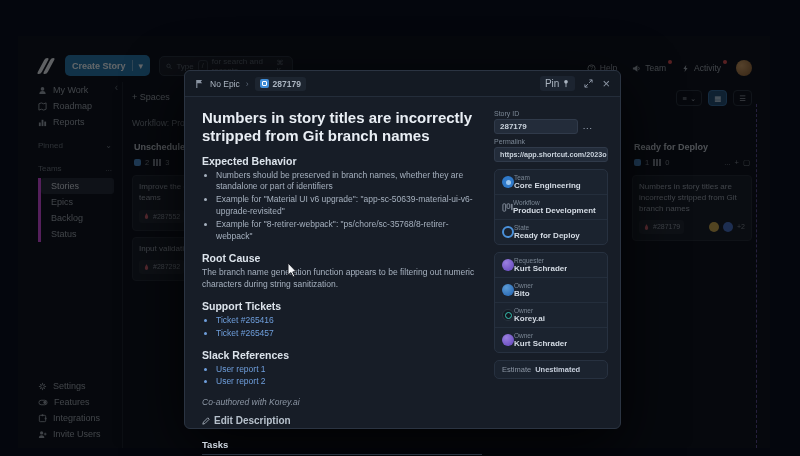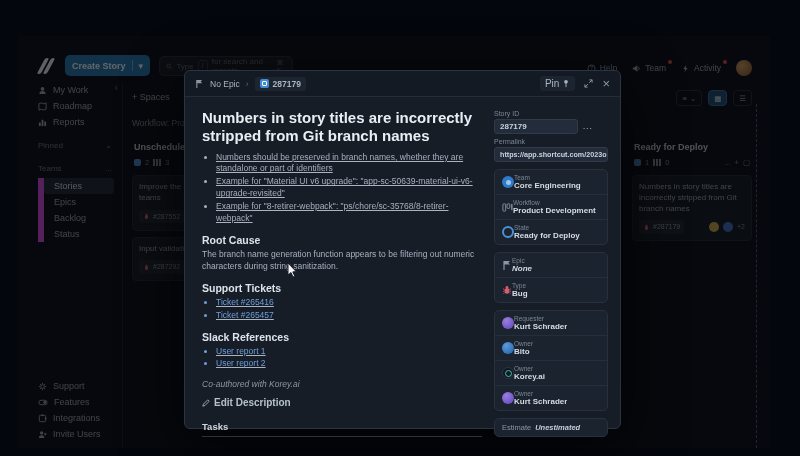--- a/index.html
+++ b/index.html
@@ -35,21 +35,21 @@
   .tb-avatar { width:16px; height:16px; border-radius:50%;
     background:radial-gradient(circle at 35% 35%, #d09a5b, #8a5a2b); }
 
   .sidenav { position:absolute; left:0; top:46px; width:105px; bottom:0;
     border-right:1px solid #1b2331; font-size:9px; color:#97a1af; }
   .snav-collapse { position:absolute; right:4px; top:0; color:#5d6878; font-size:10px; }
   .snav-item { display:flex; align-items:center; gap:6px; padding:3px 0 3px 20px; }
   .snav-item svg { flex:0 0 auto; }
   .snav-label-row { display:flex; align-items:center; justify-content:space-between;
     padding:3px 10px 3px 20px; color:#6a7584; font-size:8px; margin-top:8px; }
-  .team-group { margin-left:20px; margin-top:2px; border-left:6px solid #d946ef; }
+  .team-group { margin-left:20px; margin-top:2px; border-left:3px solid #d946ef; }
   .team-link { padding:3px 0 3px 10px; }
   .team-link.selected { background:#222b3c; border-radius:3px; color:#ccd4df;
     margin-right:8px; }
   .snav-bottom { position:absolute; left:0; bottom:6px; width:100%; }
 
   .board { position:absolute; left:106px; top:46px; right:0; bottom:0; }
   .spaces-tab { position:absolute; left:8px; top:10px; font-size:9px; color:#9aa4b2; }
   .wf-label { position:absolute; left:8px; top:36px; font-size:8.5px; color:#7a8494; }
   .col { position:absolute; width:120px; }
   .col-unscheduled { left:8px; top:56px; }
@@ -101,21 +101,21 @@
   .pin-chip { display:flex; align-items:center; gap:3px; font-size:10px;
     color:#aab4c0; background:#1c2430; border-radius:3px; padding:2px 5px; }
   .hicon { color:#8b95a3; display:flex; align-items:center; }
   .close-x { font-size:13px; line-height:10px; color:#8b95a3; }
 
   .m-body { flex:1; display:flex; min-height:0; }
   .m-main { width:307px; padding:10px 10px 8px 17px; }
   .m-title { font-size:15px; font-weight:bold; color:#e9eef4; line-height:1.22;
     margin:2px 0 6px; }
   .sec-h { font-size:10.5px; font-weight:bold; color:#dce3eb; margin:9px 0 3px; }
-  .m-main ul { list-style:disc; padding-left:14px;text-decoration:underline; }
+  .m-main ul { list-style:disc; padding-left:14px; }
   .m-main li { font-size:8.5px; color:#a6b1bf; line-height:1.4; margin:1px 0; }
   .m-main li.lnk, a.lnk { color:#6f9fdd; }
   .body-text { font-size:8.5px; color:#a6b1bf; line-height:1.4; }
   .coauthor { font-size:8.5px; font-style:italic; color:#8b95a3; margin-top:9px; }
   .coauthor .lnk { font-style:italic; }
   .edit-desc { display:flex; align-items:center; gap:4px; font-size:10px;
     color:#b6c0cb; margin-top:8px; font-weight:bold; }
   .tasks-h { font-size:9.5px; font-weight:bold; color:#cdd5df; margin-top:13px; }
   .m-hr { border:none; border-top:1px solid #29323f; margin:4px 0 6px; }
 
@@ -146,21 +146,21 @@
   .ci-state { border:2px solid #4a90d9; }
   .ci-kurt { background:radial-gradient(circle at 35% 30%, #9a7fe0, #5f43b8); }
   .ci-bito { background:radial-gradient(circle at 35% 30%, #5b9bd5, #1f5fae); }
   .ci-dark { background:#121820; border:1px solid #2a3440; }
   .ci-korey { background:#121820; border:1px solid #2a3440; position:relative; }
   .ci-korey:after { content:""; width:5px; height:5px; border-radius:50%;
     border:1.5px solid #39c2b4; }
   .inline-row { display:flex; align-items:center; gap:4px; padding:4px 7px; }
   .in-label { font-size:7.5px; color:#8b95a3; }
   .in-val { font-size:7.5px; font-weight:bold; color:#c6cedb; }
-  .in-val.it { font-style:italic; }
+  .in-val.it { }
 
   .cursor { position:absolute; left:287px; top:262px; z-index:9; }
 
   svg.ic { display:block; }
 </style>
 </head>
 <body>
 
 <div class="app">
 
@@ -247,21 +247,21 @@
       <div class="team-link"><span>Epics</span></div>
       <div class="team-link"><span>Backlog</span></div>
       <div class="team-link"><span>Status</span></div>
     </div>
     <div class="snav-bottom">
       <div class="snav-item">
         <svg class="ic" width="9" height="9" viewBox="0 0 10 10">
             <circle cx="5" cy="5" r="2" fill="none" stroke="#97a1af"></circle>
             <path d="M5 1v1.4M5 7.6V9M1 5h1.4M7.6 5H9M2.2 2.2l1 1M6.8 6.8l1 1M7.8 2.2l-1 1M3.2 6.8l-1 1" stroke="#97a1af"></path>
           </svg>
-        <span>Support</span>
+        <span>Settings</span>
       </div>
       <div class="snav-item">
         <svg class="ic" width="10" height="9" viewBox="0 0 11 10">
             <rect x="1" y="2.5" width="9" height="5" rx="2.5" fill="none" stroke="#97a1af"></rect>
             <circle cx="7.5" cy="5" r="1.6" fill="#97a1af"></circle>
           </svg>
         <span>Features</span>
       </div>
       <div class="snav-item">
         <svg class="ic" width="9" height="9" viewBox="0 0 10 10">
@@ -389,20 +389,21 @@
       </span>
       <span class="close-x">×</span>
     </div>
   </div>
 
   <div class="m-body">
 
     <div class="m-main">
       <div class="m-title">Numbers in story titles are incorrectly stripped from Git branch names</div>
 
+      <div class="sec-h">Expected Behavior</div>
       <ul>
         <li>Numbers should be preserved in branch names, whether they are standalone or part of identifiers</li>
         <li>Example for "Material UI v6 upgrade": "app-sc-50639-material-ui-v6-upgrade-revisited"</li>
         <li>Example for "8-retirer-webpack": "ps/chore/sc-35768/8-retirer-webpack"</li>
       </ul>
 
       <div class="sec-h">Root Cause</div>
       <div class="body-text">The branch name generation function appears to be filtering out numeric characters during string sanitization.</div>
 
       <div class="sec-h">Support Tickets</div>
@@ -464,43 +465,20 @@
         </div>
         <div class="attr-row">
           <span class="cicon ci-state"></span>
           <div class="attr-txt">
             <div class="attr-label">State</div>
             <div class="attr-value">Ready for Deploy</div>
           </div>
         </div>
       </div>
 
-      <div class="attr-card">
-        <div class="attr-row">
-          <svg class="ic" width="10" height="11" viewBox="0 0 10 11">
-              <path d="M2 1h6L6.3 2.8 8 4.6H2z" fill="#8b95a3"></path>
-              <line x1="2" y1="1" x2="2" y2="10" stroke="#8b95a3" stroke-width="1.2"></line>
-            </svg>
-          <div class="attr-txt">
-            <div class="attr-label">Epic</div>
-            <div class="attr-value it">None</div>
-          </div>
-        </div>
-        <div class="attr-row">
-          <svg class="ic" width="10" height="10" viewBox="0 0 10 10">
-              <ellipse cx="5" cy="5.8" rx="2.4" ry="2.9" fill="#d95d6d"></ellipse>
-              <circle cx="5" cy="2.2" r="1.3" fill="#d95d6d"></circle>
-              <path d="M2.6 4.6 1 3.6M2.4 6 1 6.4M2.8 7.4 1.6 8.6M7.4 4.6 9 3.6M7.6 6 9 6.4M7.2 7.4 8.4 8.6" stroke="#d95d6d" stroke-width=".8"></path>
-            </svg>
-          <div class="attr-txt">
-            <div class="attr-label">Type</div>
-            <div class="attr-value">Bug</div>
-          </div>
-        </div>
-      </div>
 
       <div class="attr-card">
         <div class="attr-row">
           <span class="cicon ci-kurt"></span>
           <div class="attr-txt">
             <div class="attr-label">Requester</div>
             <div class="attr-value">Kurt Schrader</div>
           </div>
         </div>
         <div class="attr-row">

